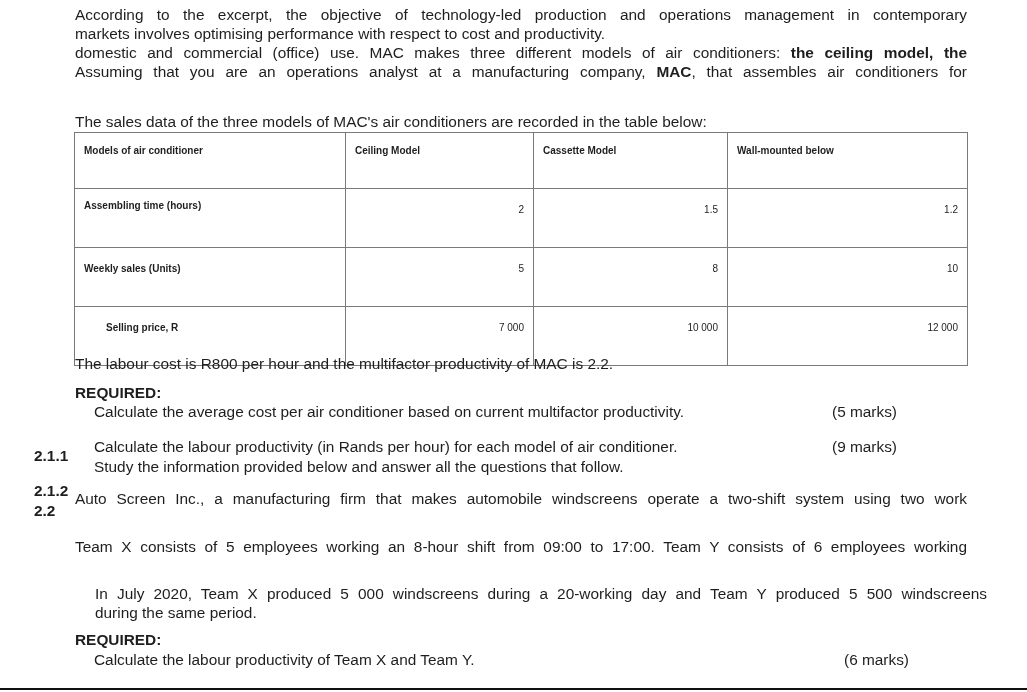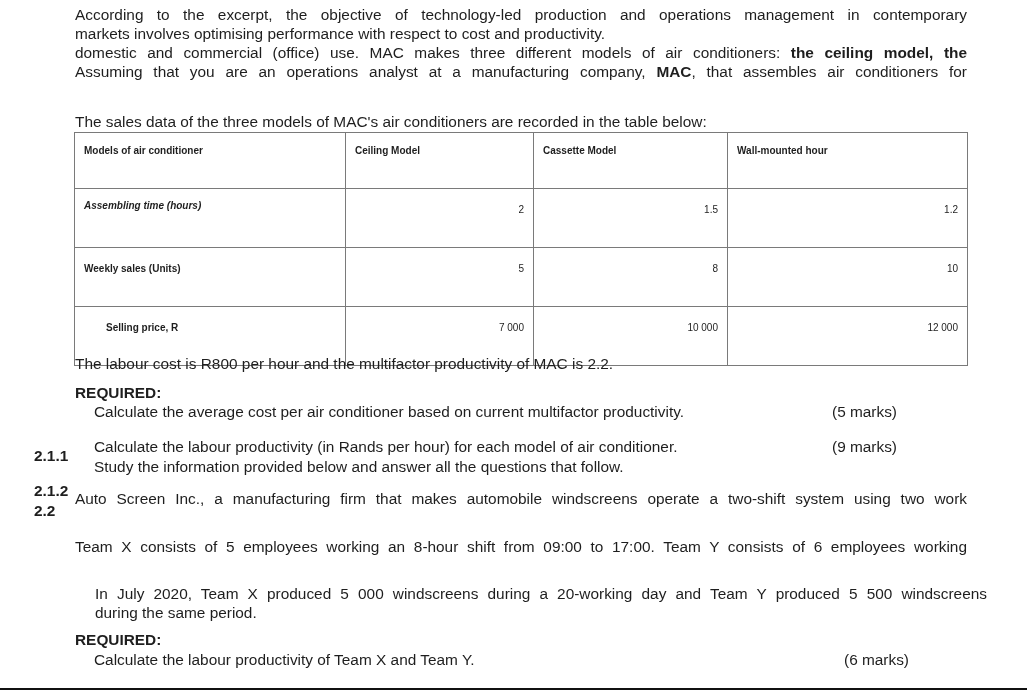--- a/index.html
+++ b/index.html
@@ -89,24 +89,24 @@
     <col style="width:271px">
     <col style="width:188px">
     <col style="width:194px">
     <col style="width:240px">
   </colgroup>
   <tbody>
       <tr class="hdr">
     <td>Models of air conditioner</td>
     <td>Ceiling Model</td>
     <td>Cassette Model</td>
-    <td>Wall-mounted hour</td>
+    <td>Wall-mounted below</td>
   </tr>
   <tr>
-    <td class="label" style="font-style:italic;">Assembling time (hours)</td>
+    <td class="label" style="">Assembling time (hours)</td>
     <td class="num">2</td>
     <td class="num">1.5</td>
     <td class="num">1.2</td>
   </tr>
   <tr>
     <td class="label" style="padding-top:11px;">Weekly sales (Units)</td>
     <td class="num">5</td>
     <td class="num">8</td>
     <td class="num">10</td>
   </tr>

